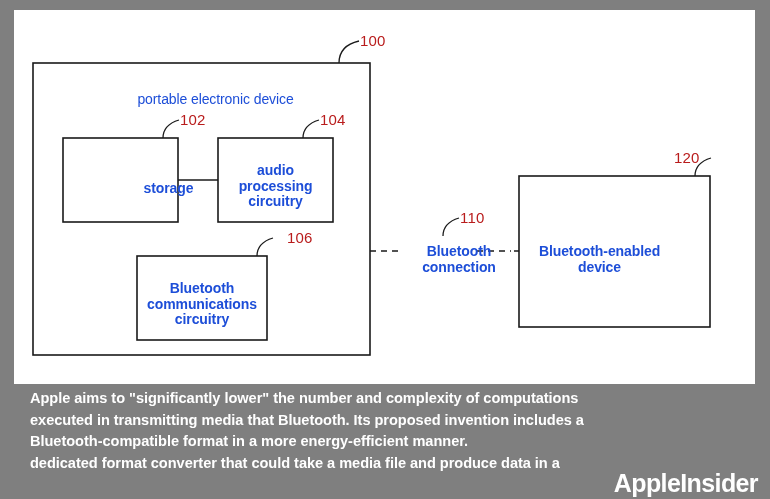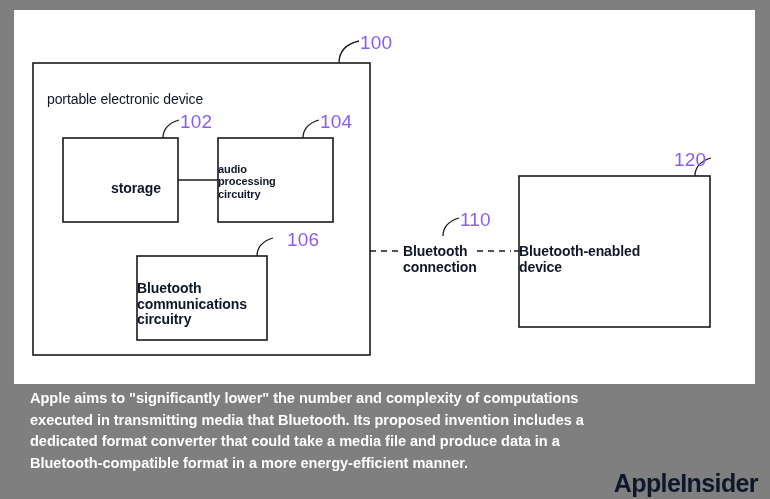--- a/index.html
+++ b/index.html
@@ -30,29 +30,30 @@
     overflow: hidden;
   }
   #figure-svg {
     position: absolute;
     left: 0;
     top: 0;
   }
   
   .fig-text {
     position: absolute;
-    color: #0f172a;
+    color: #1d4ed8;
+    text-align: center;
     line-height: 1.12;
     white-space: pre-line;
     letter-spacing: -0.1px;
   }
   .ref-num {
     position: absolute;
-    color: #8b5cf6;
-    font-size: 19px;
+    color: #b91c1c;
+    font-size: 15px;
     font-weight: normal;
     letter-spacing: 0.2px;
   }
   #outer-title {
     left: 33px;
     top: 82px;
     width: 337px;
     font-size: 14px;
     font-weight: normal;
   }
@@ -61,21 +62,21 @@
     top: 171px;
     width: 115px;
     font-size: 14px;
     font-weight: bold;
     margin-left: 48px;
   }
   #audio-label {
     left: 204px;
     top: 153px;
     width: 115px;
-    font-size: 11px;
+    font-size: 14px;
     font-weight: bold;
   }
   #bt-comms-label {
     left: 123px;
     top: 271px;
     width: 130px;
     font-size: 14px;
     font-weight: bold;
   }
   #bt-conn-label {
@@ -104,21 +105,21 @@
     line-height: 21.5px;
     letter-spacing: -0.05px;
   }
   #caption p {
     margin: 0;
   }
   #watermark {
     position: absolute;
     right: 12px;
     bottom: 3px;
-    color: #0f172a;
+    color: #ffffff;
     font-size: 25px;
     font-weight: bold;
     letter-spacing: -0.6px;
     line-height: 1;
   }
 </style>
 </head>
 <body>
 
 <div id="root">
@@ -173,19 +174,19 @@
     <div class="fig-text" id="bt-conn-label">Bluetooth
 connection</div>
 
     <div class="fig-text" id="bt-device-label">Bluetooth-enabled
 device</div>
   </div>
 
   <div id="caption">
     <p>Apple aims to "significantly lower" the number and complexity of computations</p>
     <p>executed in transmitting media that Bluetooth. Its proposed invention includes a</p>
+    <p>Bluetooth-compatible format in a more energy-efficient manner.</p>
     <p>dedicated format converter that could take a media file and produce data in a</p>
-    <p>Bluetooth-compatible format in a more energy-efficient manner.</p>
   </div>
 
   <div id="watermark">AppleInsider</div>
 
 </div>
 
 </body></html>

